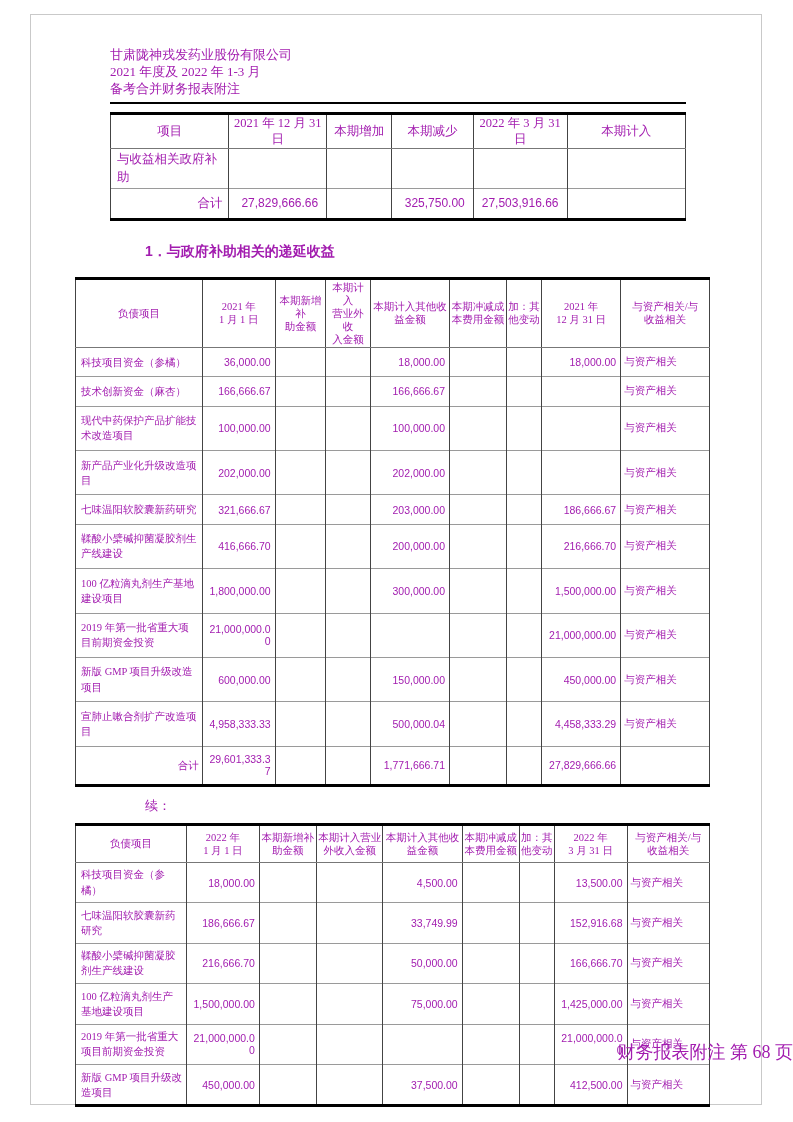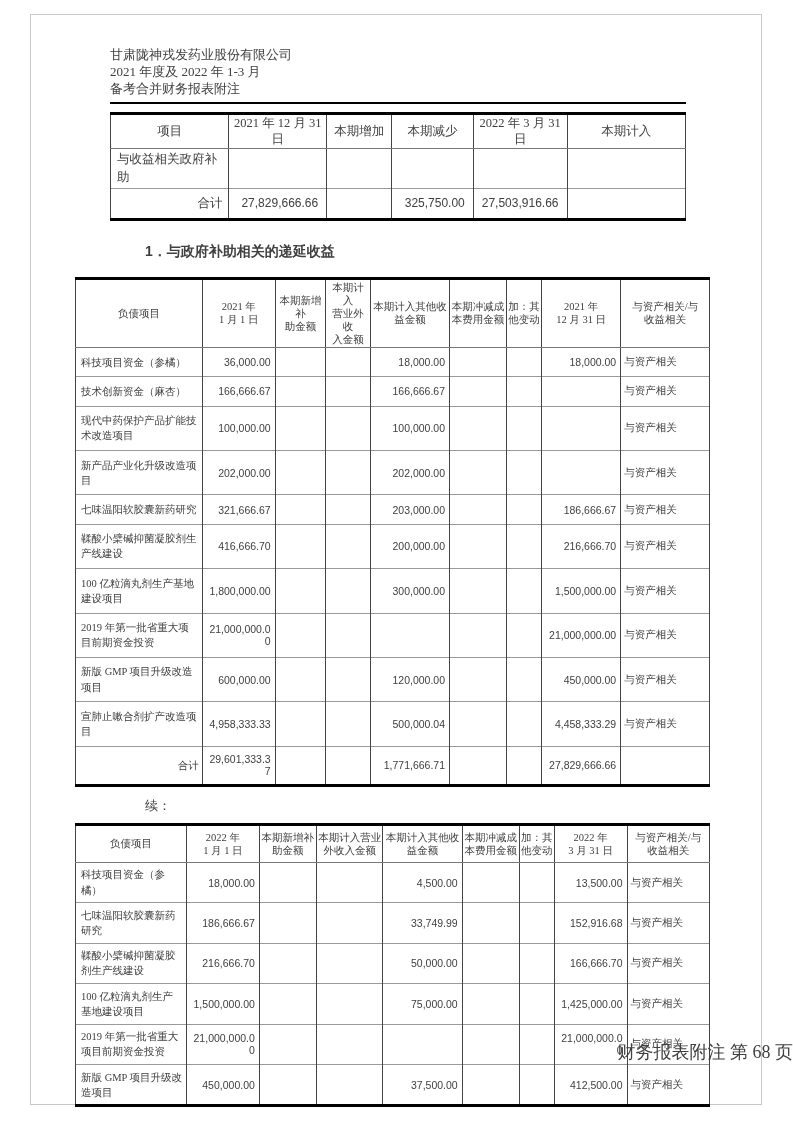--- a/index.html
+++ b/index.html
@@ -1,21 +1,21 @@
 <!DOCTYPE html>
 <html><head>
 <meta charset="utf-8">
 <style>
   html,body{margin:0;padding:0;background:#ffffff;}
   .page{
     position:relative;
     width:793px;height:1122px;
     background:#ffffff;
     font-family:"Liberation Serif","DejaVu Serif",serif;
-    color:#404040;
+    color:#a21caf;
     overflow:hidden;
   }
   .page-frame{
     position:absolute;left:30px;top:14px;right:31px;bottom:17px;
     border:1px solid #c9c9c9;
     pointer-events:none;
   }
   .content{position:absolute;left:0;top:0;width:100%;}
 
   .doc-header{margin:46px 0 0 110px;font-size:13px;line-height:17px;}
@@ -256,21 +256,21 @@
             <td class="c-num"></td>
             <td class="c-num"></td>
             <td class="c-num">21,000,000.00</td>
             <td class="c-tag">与资产相关</td>
           </tr>
           <tr>
             <td class="c-label">新版 GMP 项目升级改造项目</td>
             <td class="c-num">600,000.00</td>
             <td class="c-num"></td>
             <td class="c-num"></td>
-            <td class="c-num">120,000.00</td>
+            <td class="c-num">150,000.00</td>
             <td class="c-num"></td>
             <td class="c-num"></td>
             <td class="c-num">450,000.00</td>
             <td class="c-tag">与资产相关</td>
           </tr>
           <tr>
             <td class="c-label">宣肺止嗽合剂扩产改造项目</td>
             <td class="c-num">4,958,333.33</td>
             <td class="c-num"></td>
             <td class="c-num"></td>

